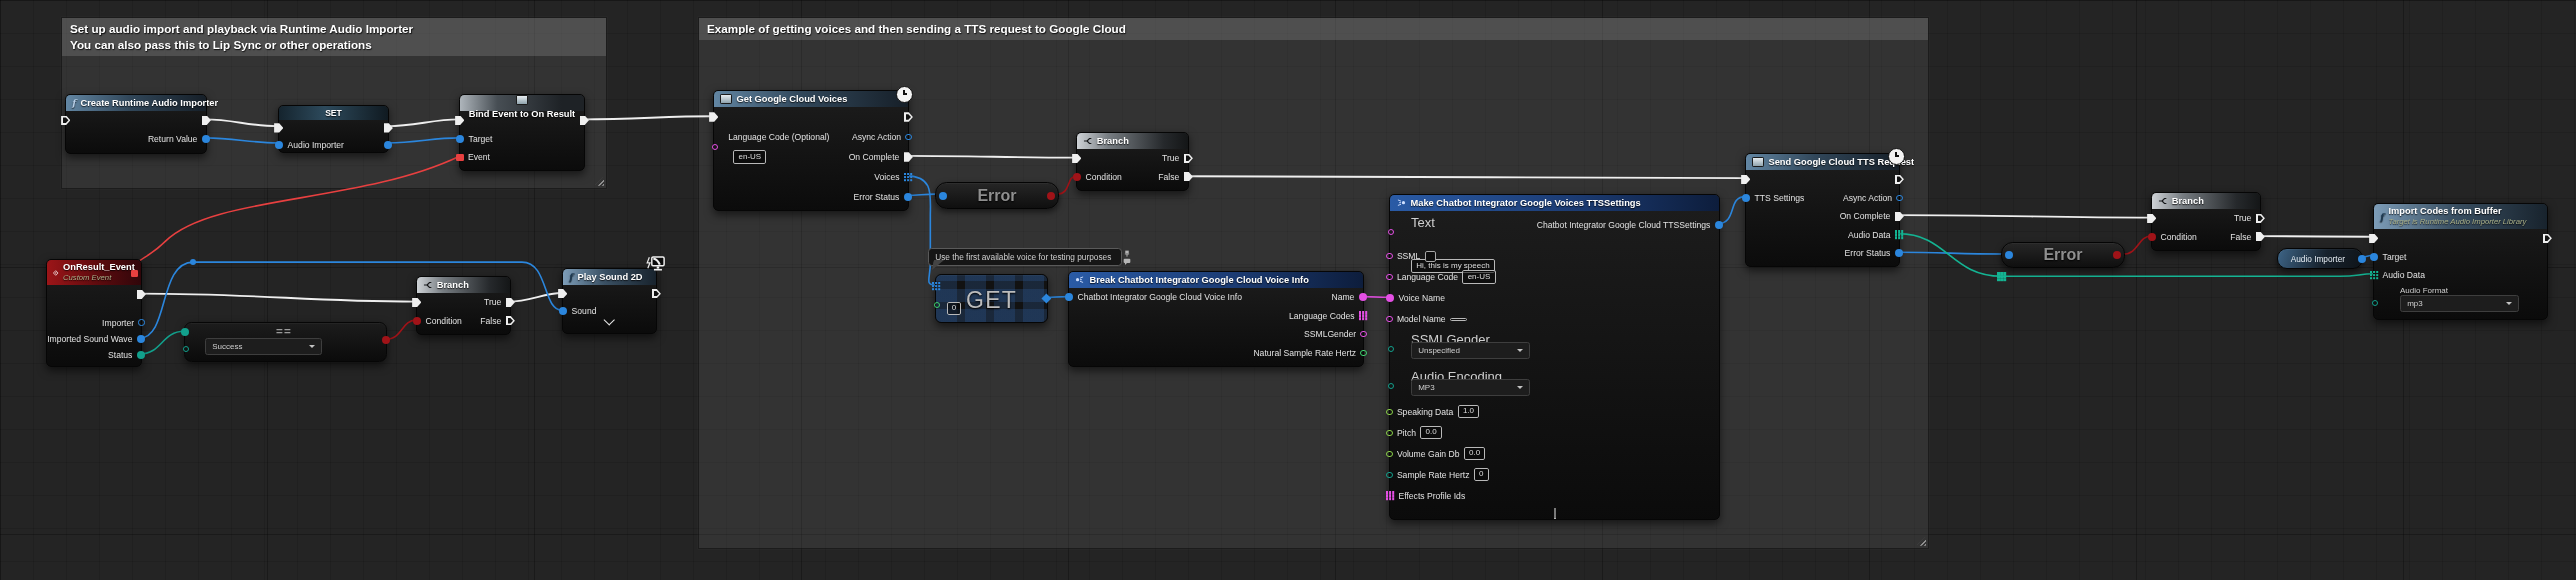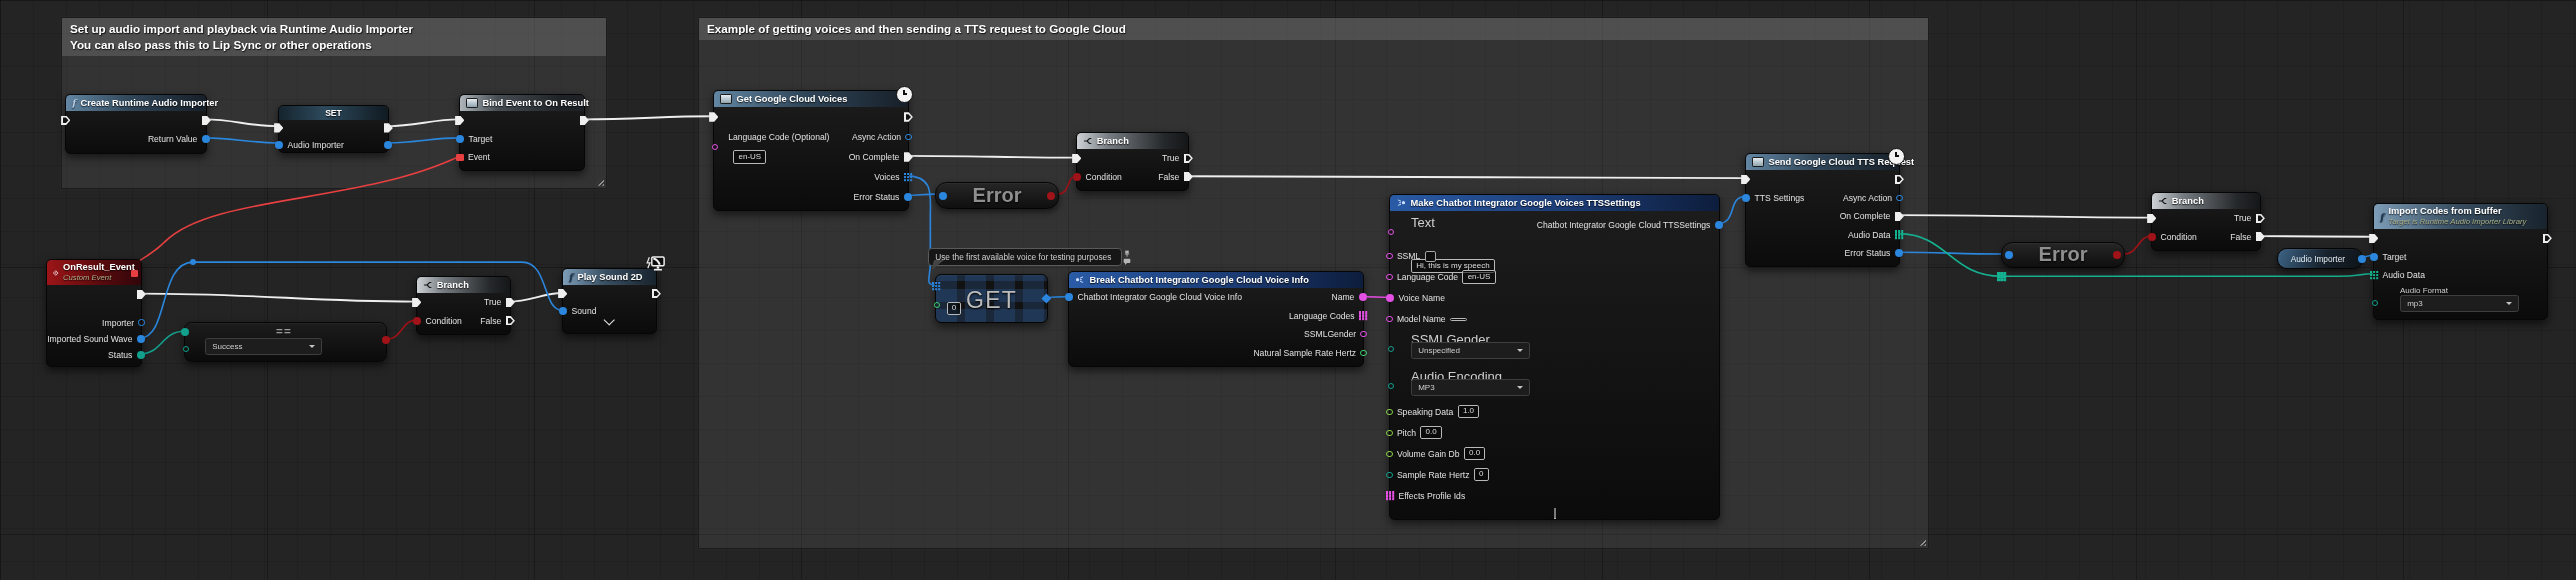--- a/index.html
+++ b/index.html
@@ -32,21 +32,21 @@
       border:0.6px solid #060606;border-radius:5px;color:#e4e4e4;font-size:8.6px;
       box-shadow:0 3.7px 8.6px rgba(0,0,0,.55),inset 0 0.6px 0 rgba(255,255,255,.07);}
   .nhd{height:16px;display:flex;align-items:center;gap:4.3px;padding:0 6.2px;border-radius:4.3px 4.3px 0 0;
        font-weight:700;font-size:9.3px;color:#fff;text-shadow:0 0.6px 1.2px rgba(0,0,0,.8);white-space:nowrap;}
   .hd-steel{background:linear-gradient(90deg,#6286a3,#31475a 45%,#161f28);}
   .hd-steel2{background:linear-gradient(90deg,#7d9db8,#3a5063 45%,#18232d);}
   .hd-branch{background:linear-gradient(90deg,#ced2d6,#777d82 28%,#26292c 78%,#141617);}
   .hd-event{background:linear-gradient(90deg,#9c1518,#5c0b0e 55%,#30060a);}
   .hd-struct{background:linear-gradient(90deg,#2a5ba6,#1c3c74 55%,#0d1d3c);}
   .hd-set{background:linear-gradient(90deg,#15242e,#2d4a5c 42%,#101a21);justify-content:center;height:13.6px;font-size:8.6px;}
-  .hd-bind{background:linear-gradient(90deg,#aeb5bb,#474e54 30%,#1e2226 82%);}
+  .hd-bind{background:linear-gradient(90deg,#aeb5bb,#474e54 30%,#1e2226 82%);flex-direction:column;}
   .nhd .sub{display:block;font-weight:400;font-style:italic;font-size:7.7px;color:#aab089;}
   .hd2{height:25px;flex-direction:row;}
   .hd2 .tt{line-height:1.25;}
   
   .rw{display:flex;align-items:center;gap:4.3px;padding:0 5.6px;height:18.5px;position:relative;}
   .rw28{height:17.3px;} .rw32{height:20px;} .rw26{height:16px;} .rw27{height:16.7px;}
   .rw.right{justify-content:flex-end;}
   .sp{flex:1;}
   .lbl{color:#e2e2e2;white-space:nowrap;}
   
@@ -83,21 +83,21 @@
   .ic-sq{width:10px;height:8px;background:linear-gradient(180deg,#e7edf1,#8fa3ad);border:0.6px solid #1b1b1b;border-radius:1.2px;flex:0 0 auto;}
   .clockb{position:absolute;width:15px;height:15px;border-radius:50%;background:#f3f3f3;border:1.2px solid #101010;z-index:4;}
   .clockb::before{content:'';position:absolute;left:6.2px;top:2.5px;width:1.5px;height:5px;background:#101010;}
   .clockb::after{content:'';position:absolute;left:6.2px;top:6.2px;width:4.3px;height:1.5px;background:#101010;}
   .rrdot{position:absolute;z-index:4;width:6.2px;height:6.2px;border-radius:50%;background:var(--c-object-pin,#2b86dd);}
   .rrgrid{position:absolute;z-index:4;}
   
   .pill{position:absolute;z-index:3;border-radius:11.7px;background:linear-gradient(180deg,#262626,#0f0f0f);
         border:0.6px solid #040404;box-shadow:0 3.1px 6.2px rgba(0,0,0,.55),inset 0 0.6px 0 rgba(255,255,255,.08);
         display:flex;align-items:center;}
-  .pill .ptxt{flex:1;text-align:center;font-weight:700;font-size:20px;color:#8f8f8f;text-shadow:0 1.2px 1.9px #000;}
+  .pill .ptxt{flex:1;text-align:center;font-weight:700;font-size:16px;color:#8f8f8f;text-shadow:0 1.2px 1.9px #000;}
   .vpill{background:linear-gradient(110deg,#3d6486,#17222d 55%,#0f1419);border-radius:10px;}
   .vpill .vtxt{flex:1;text-align:center;font-size:8.3px;color:#e6edf3;}
   
   .getnd{background-color:#121212;border-radius:6.2px;
     background-image:repeating-linear-gradient(90deg,rgba(45,90,150,.30) 0 21px,transparent 21px 29px),
                      repeating-linear-gradient(0deg,rgba(45,90,150,.30) 0 13px,transparent 13px 20.4px);}
   .gettxt{position:absolute;left:0;right:0;top:12.4px;text-align:center;font-weight:400;font-size:23px;
           letter-spacing:1.2px;color:#bdbdbd;text-shadow:0 1.2px 1.9px #000;}
   
   .eqnd{border-radius:7.4px;}

